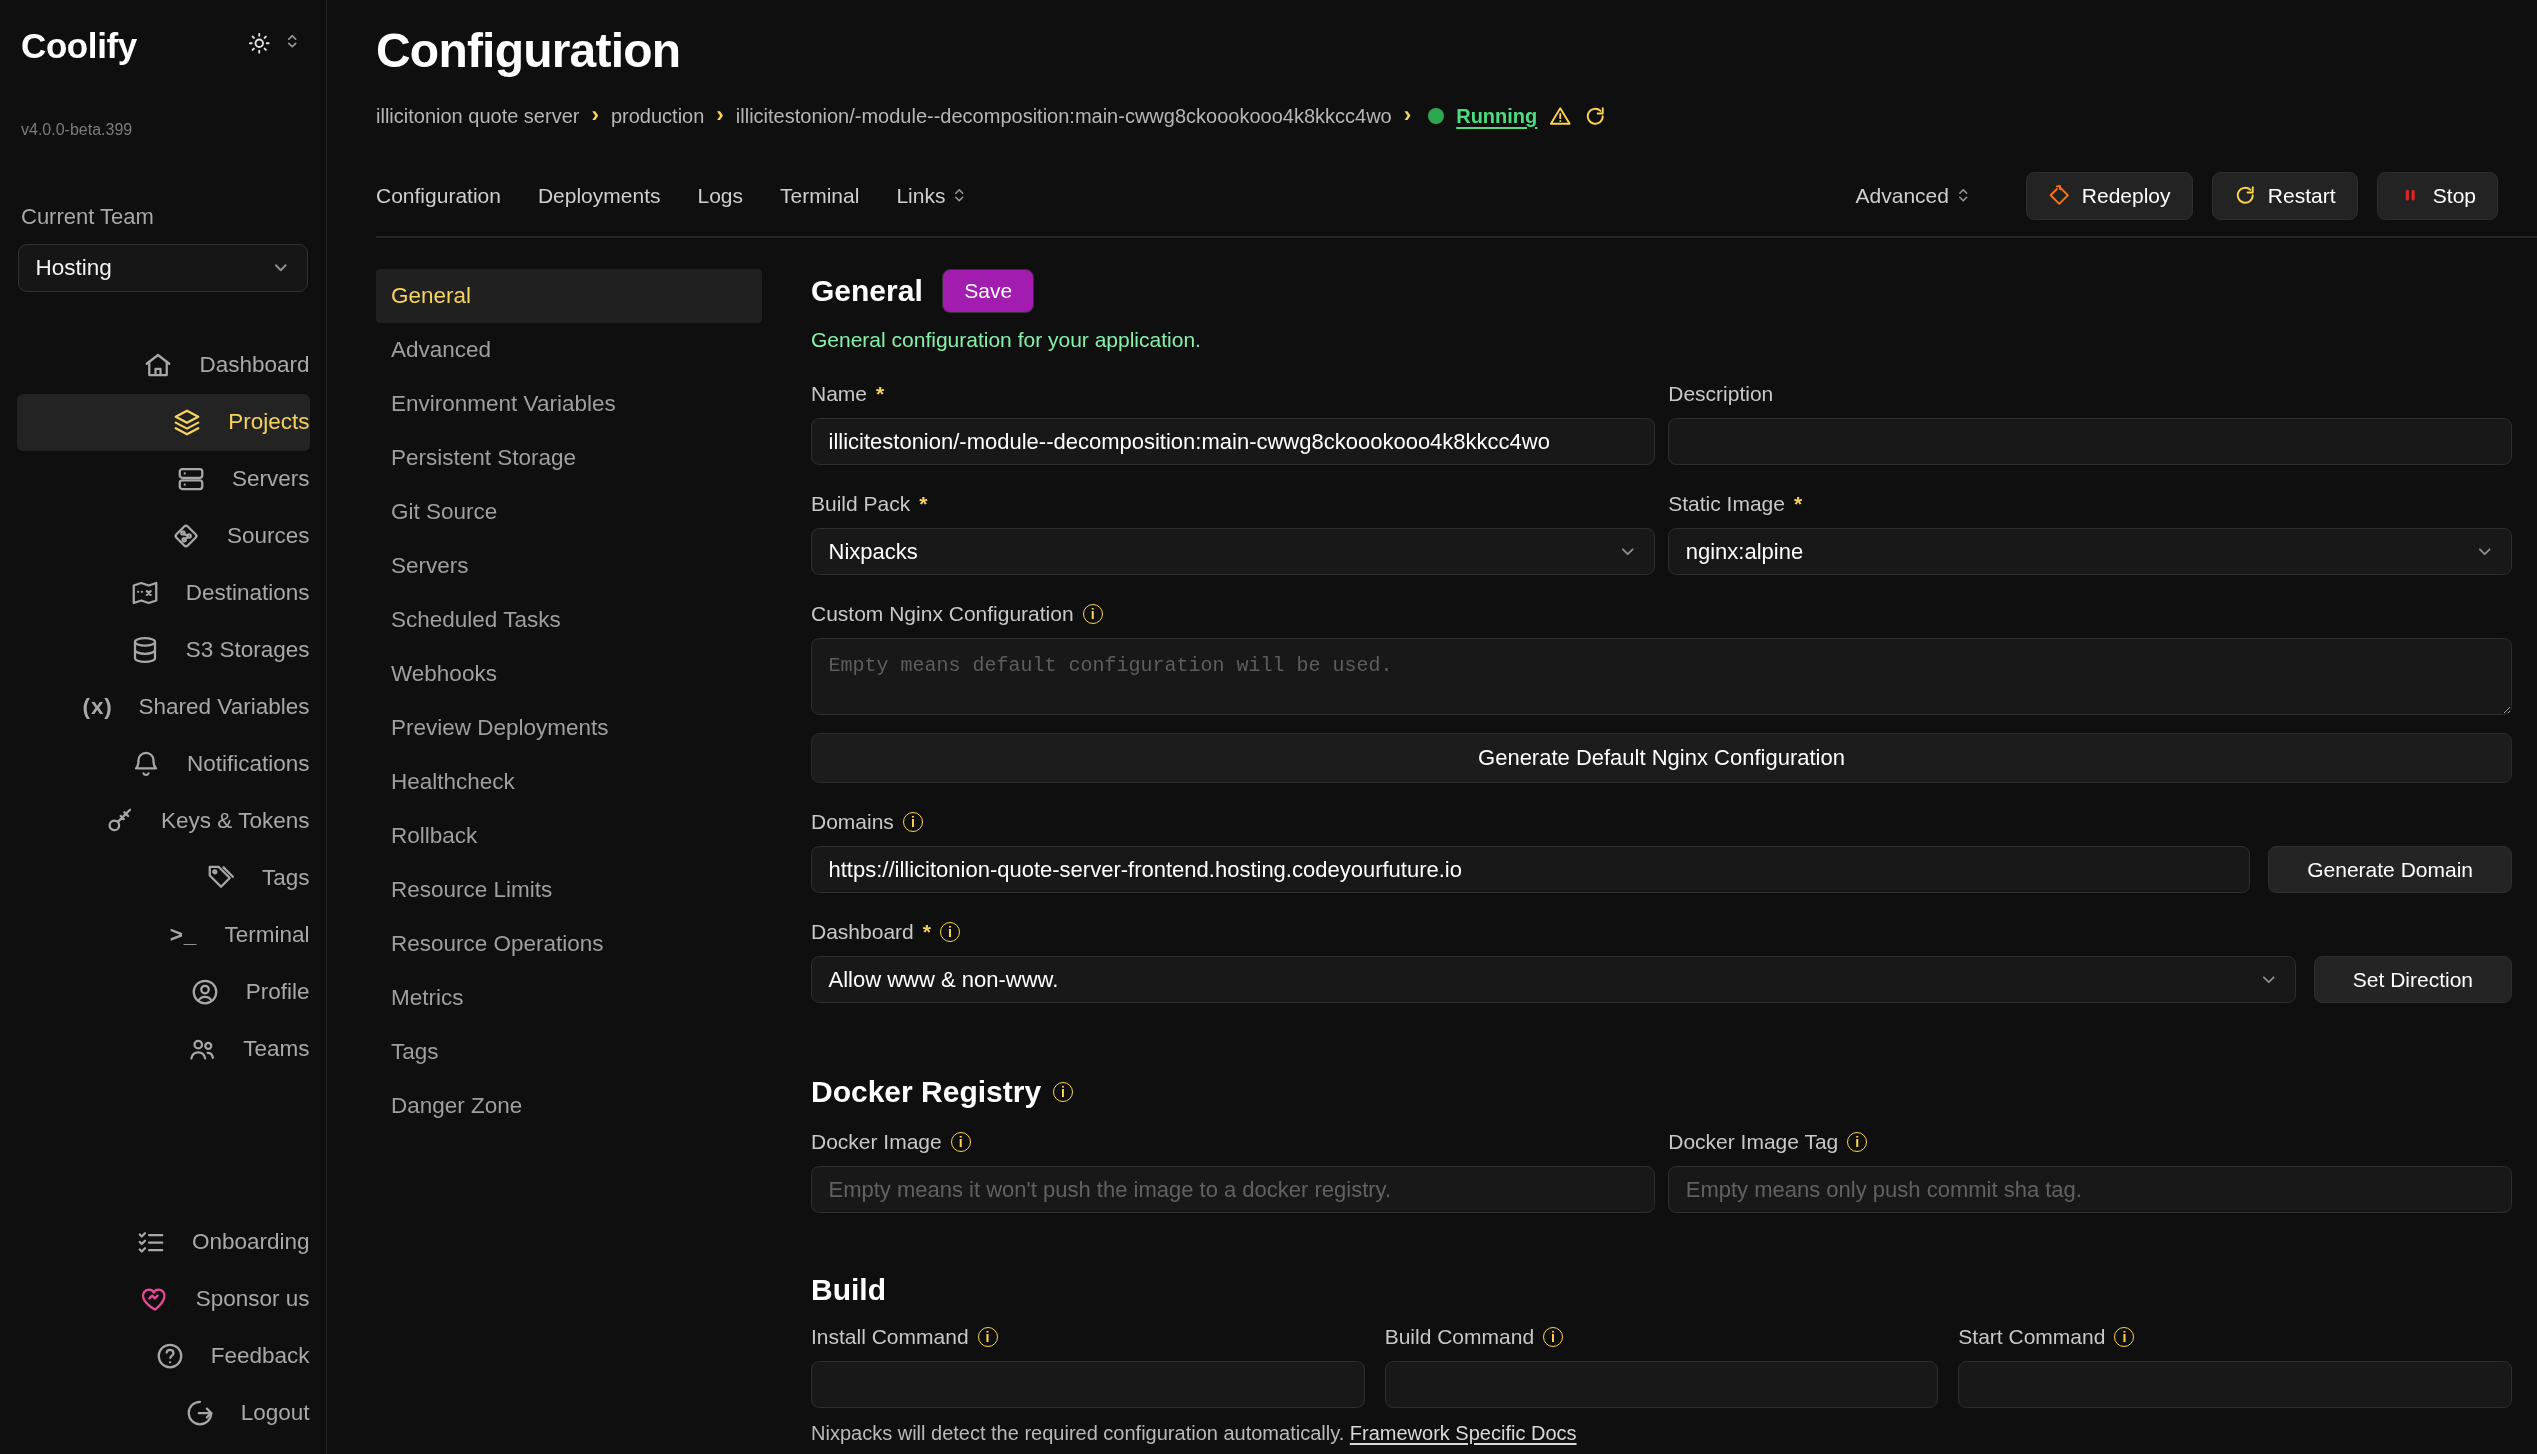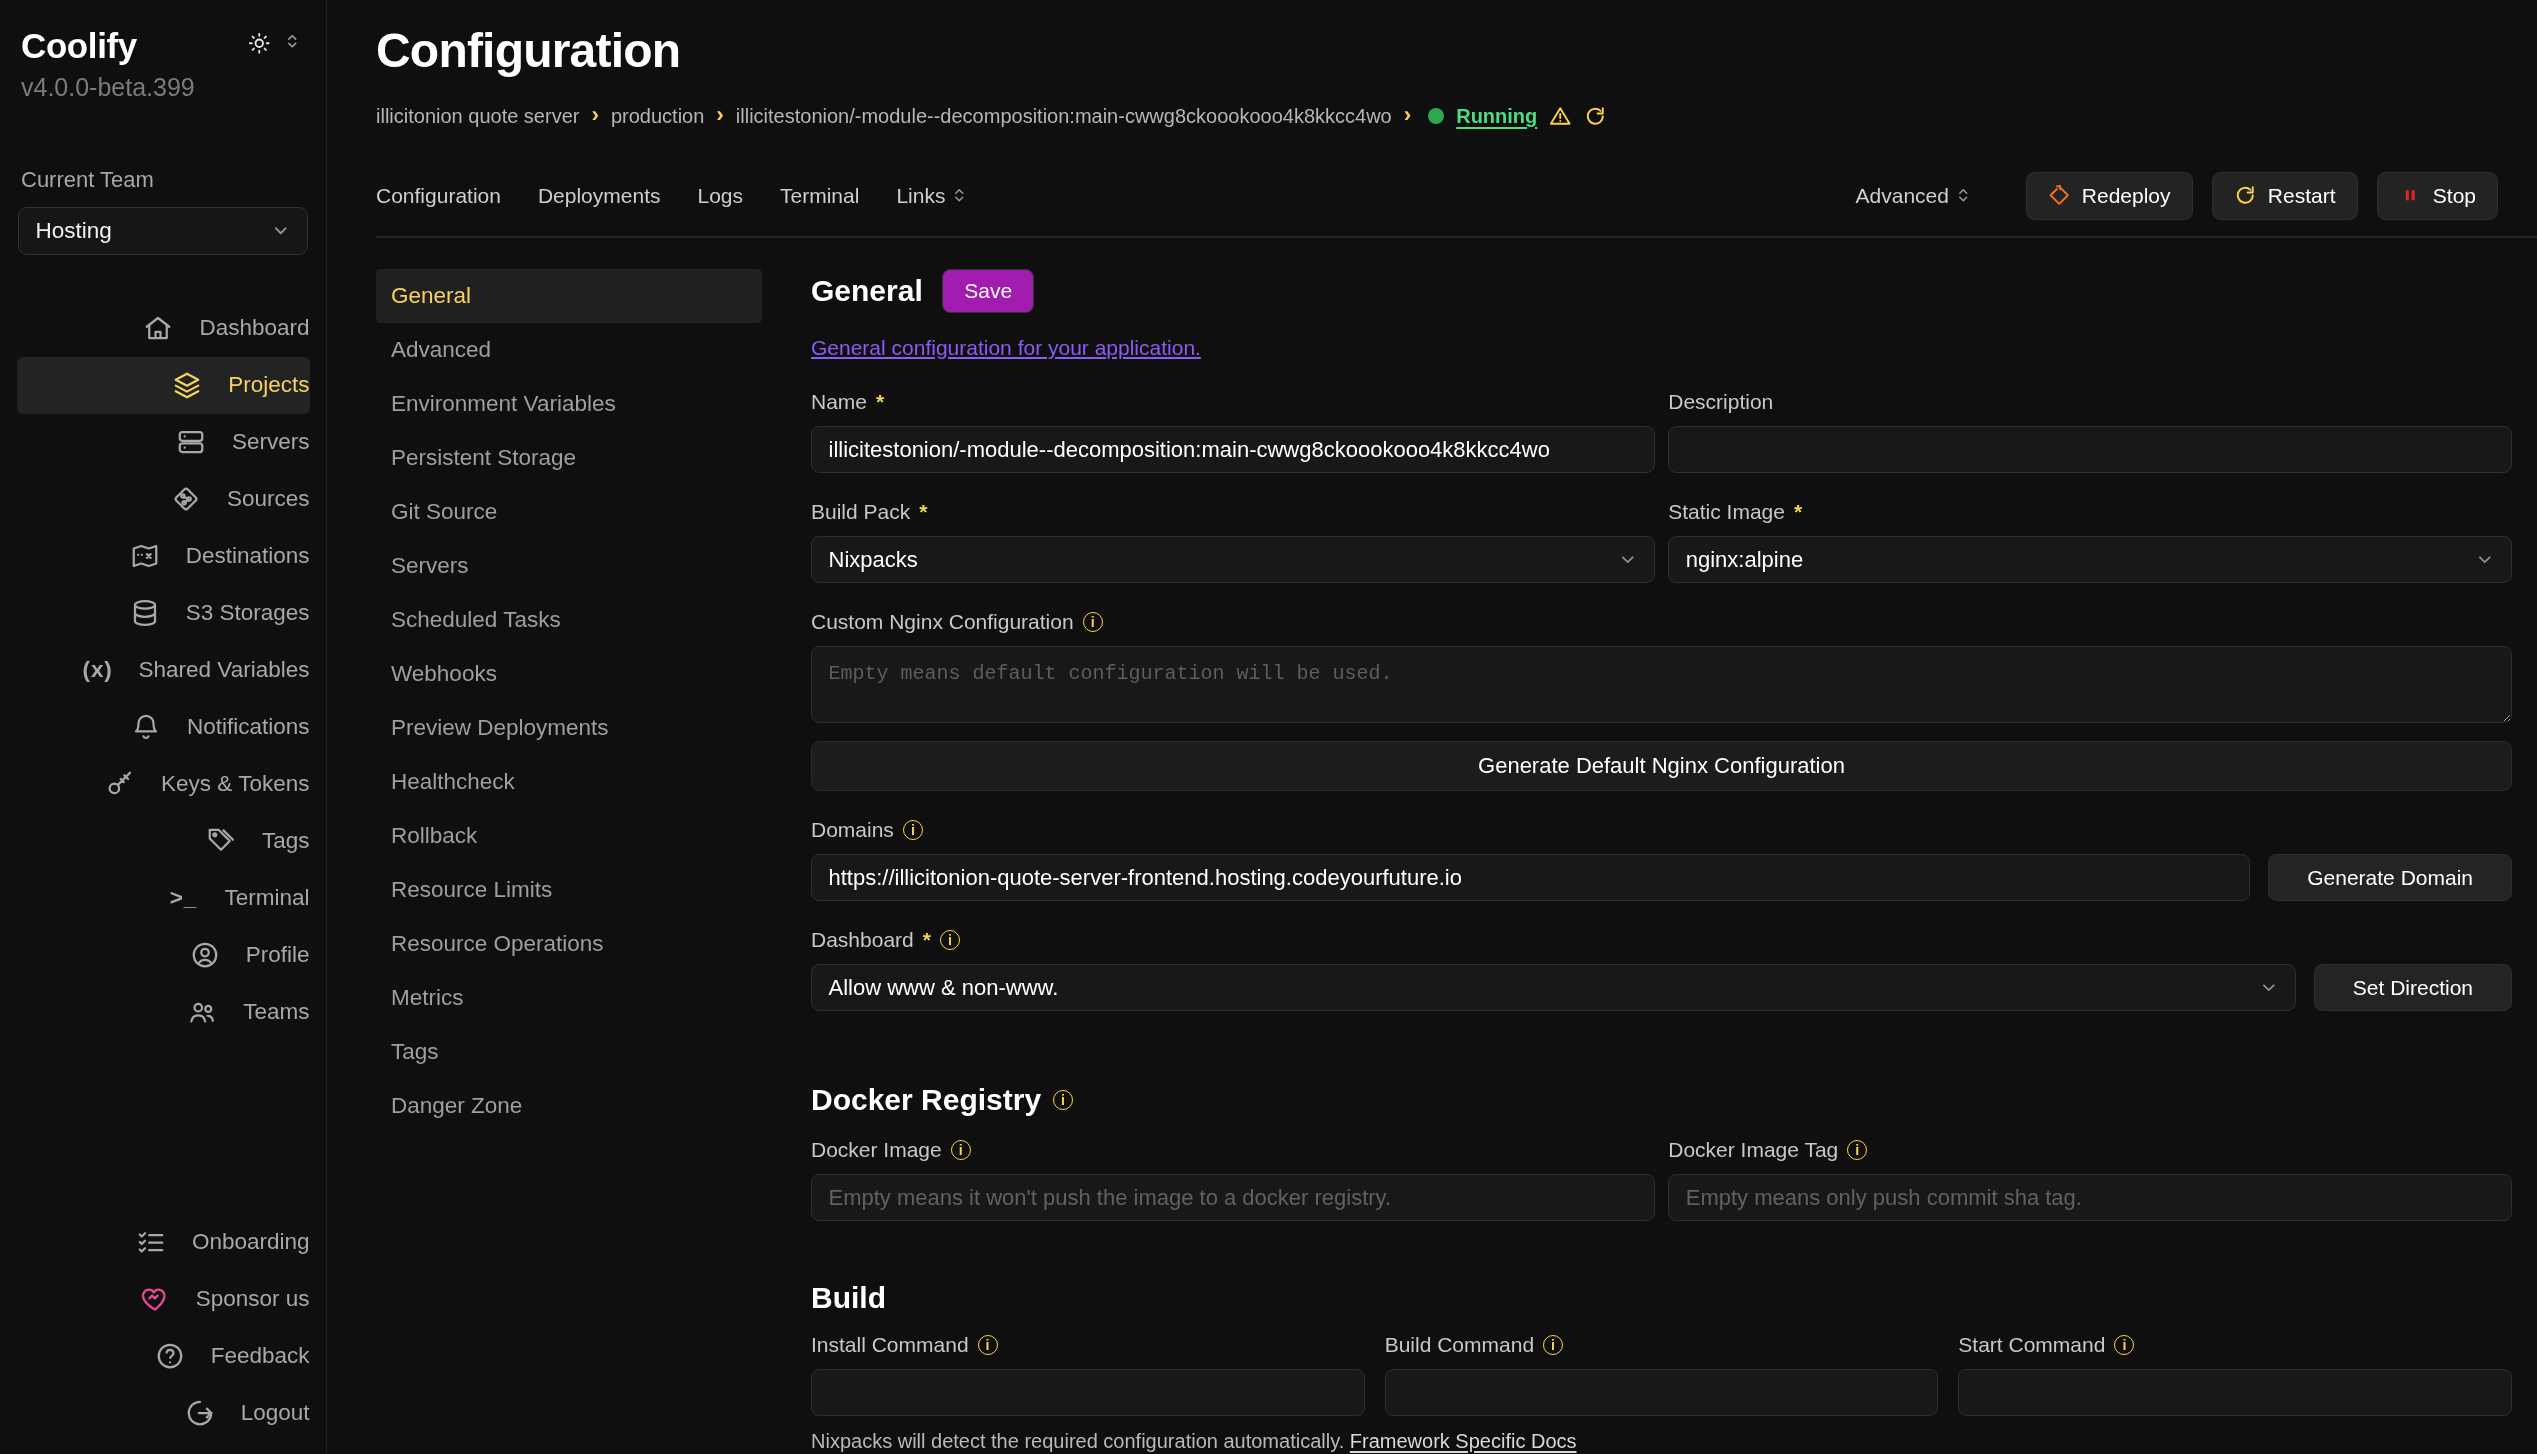--- a/index.html
+++ b/index.html
@@ -15,21 +15,21 @@
   
   .sidebar {
     position:fixed; left:0; top:0; bottom:0; width:327px;
     background:#0f0f0f; border-right:1.5px solid #232323; padding:19.5px 16.5px; z-index:5;
   }
   .logo-row { display:flex; align-items:flex-start; gap:13.5px; padding:6px 4.5px 0 4.5px; }
   .logo { font-size:35px; font-weight:800; letter-spacing:-0.4px; }
   .logo-spacer { flex:1; }
   .theme-toggle { color:#e5e5e5; margin-top:6px; cursor:pointer; }
   .theme-select { color:#9a9a9a; margin-top:7.5px; margin-right:4.5px; cursor:pointer; }
-  .version { font-size:25px; color:#7b7b7b; padding:7.5px 4.5px 0 4.5px; }
+  .version { font-size:16px; color:#7b7b7b; padding:7.5px 4.5px 0 4.5px;margin-top:48px; }
   .team-label { font-size:22px; color:#a8a8a8; margin:65px 4.5px 0 4.5px; }
   .team-select {
     margin:13.5px 1.5px 0 1.5px; height:48px; background:#161616;
     border:1.5px solid #313131; border-radius:9px; display:flex; align-items:center;
     padding:0 16.5px; font-size:22.5px; color:#f2f2f2; cursor:pointer;
   }
   .team-select .chev { margin-left:auto; color:#8f8f8f; }
   .nav { margin-top:45px; display:flex; flex-direction:column; }
   .nav-item {
     display:flex; align-items:center; gap:26px; height:57px; padding:0 0 0 16.5px;
@@ -67,21 +67,21 @@
 
   .content { display:flex; margin-top:31.5px; }
   .config-nav { width:386px; flex:0 0 auto; display:flex; flex-direction:column; }
   .cnav-item { height:54px; display:flex; align-items:center; padding-left:15px; font-size:22.5px; color:#9f9f9f; border-radius:4.5px; cursor:pointer; text-decoration:none; }
   .cnav-item.active { background:#202020; color:#f6d35e; }
 
   .form { flex:1; margin-left:49px; padding-right:26px; }
   .section-head { display:flex; align-items:center; gap:19.5px; }
   .h2 { font-size:30px; font-weight:800; display:flex; align-items:center; gap:12px; }
   .save-btn { height:44px; padding:0 21px; background:#a21caf; border:0.8px solid #343434; border-radius:8.3px; color:#fff; font-size:21px; cursor:pointer; font-family:inherit; }
-  .subtitle { margin-top:23px; font-size:21px; color:#8b5cf6;text-decoration:underline; }
+  .subtitle { margin-top:15px; font-size:21px; color:#86efac; }
 
   .grid2 { display:grid; grid-template-columns:1fr 1fr; column-gap:13.5px; }
   .grid3 { display:grid; grid-template-columns:1fr 1fr 1fr; column-gap:20px; }
   .mt40 { margin-top:30px; } .mt36 { margin-top:27px; } .mt28 { margin-top:21px; }
   .mt24 { margin-top:18px; } .mt20 { margin-top:15px; }
   .mt96 { margin-top:72px; } .mt80 { margin-top:60px; }
 
   .f-label { display:flex; align-items:center; gap:9px; font-size:21px; color:#c8c8c8; margin-bottom:12px; }
   .req { color:#f6d35e; font-weight:700; }
   .info {

